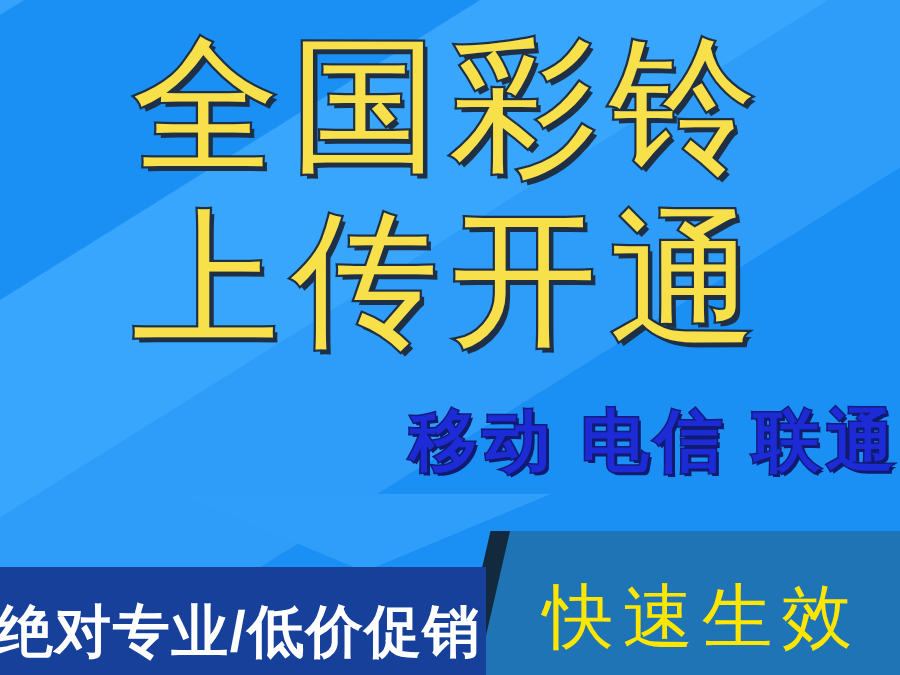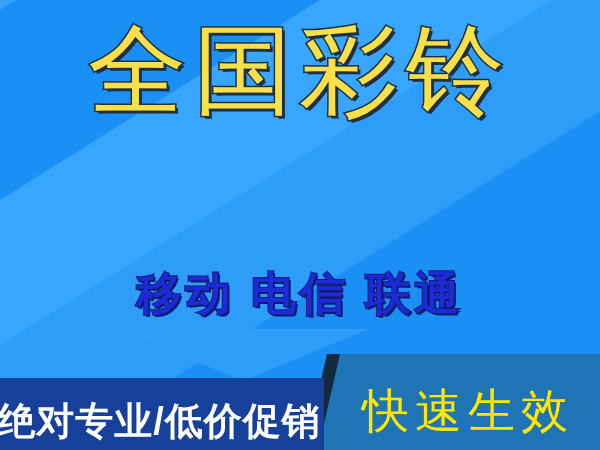--- a/index.html
+++ b/index.html
@@ -90,21 +90,21 @@
   .hl-line-2 {
     margin-top: -8px;
   }
 
   
   .carriers {
     position: absolute;
     left: 0;
     top: 266px;
     width: 600px;
-    text-align: center;
+    text-align: right;
   }
   .carriers-text {
     font-size: 45px;
     line-height: 56px;
     font-weight: bold;
     letter-spacing: 4px;
     color: #1C2BD6;
     -webkit-text-stroke: 2px #121C7A;
     paint-order: stroke fill;
     text-shadow: 2px 2px 0 #101A6E;
@@ -180,20 +180,21 @@
   <div class="bg-base"></div>
 
   <div class="band band-top"></div>
   <div class="band band-mid"></div>
   <div class="band band-mid2"></div>
 
   <div class="chevron-fill"></div>
 
   <div class="headline">
     <span class="hl-line">全国彩铃</span>
+    <span class="hl-line hl-line-2">上传开通</span>
   </div>
 
   <div class="carriers">
     <span class="carriers-text">移动  电信  联通</span>
   </div>
 
   <div class="panel-right-shadow"></div>
   <div class="panel-right"></div>
   <div class="panel-right-text">快速生效</div>
 

